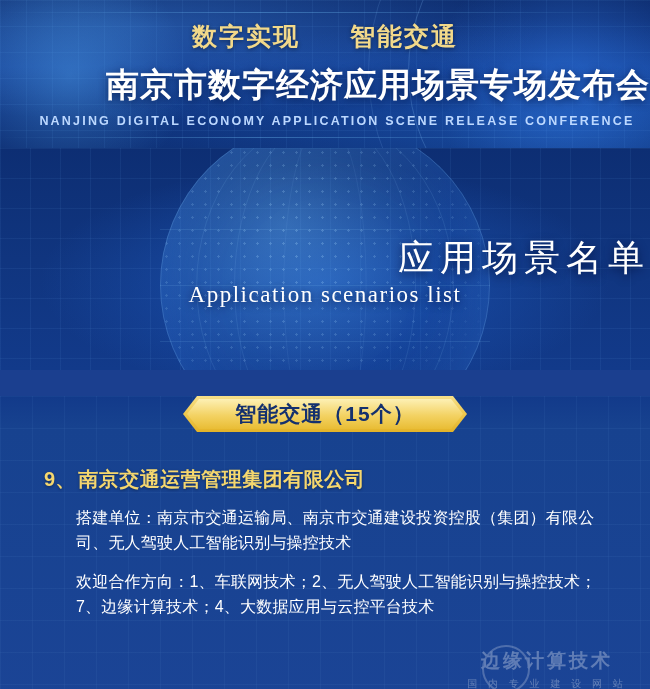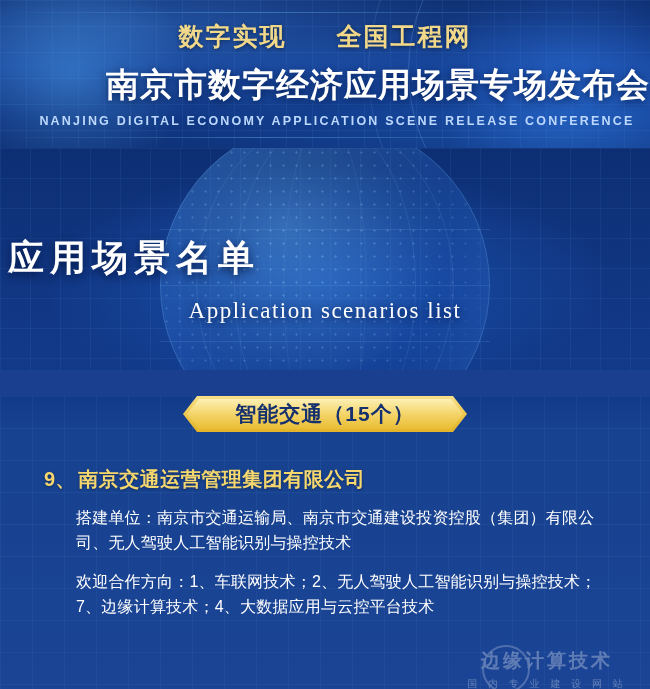--- a/index.html
+++ b/index.html
@@ -165,31 +165,31 @@
     background-size: 13px 13px;
     border-radius: 50%;
     -webkit-mask-image: radial-gradient(circle at 42% 38%, rgba(0,0,0,1) 0%, rgba(0,0,0,.55) 55%, rgba(0,0,0,0) 74%);
             mask-image: radial-gradient(circle at 42% 38%, rgba(0,0,0,1) 0%, rgba(0,0,0,.55) 55%, rgba(0,0,0,0) 74%);
     opacity: .75;
   }
   .scene-title {
     position: absolute;
     left: 8px; right: 0;
     top: 86px;
-    text-align: left;
+    text-align: right;
     color: #ffffff;
     font-size: 36px;
-    font-weight: bold;
+    font-weight: normal;
     letter-spacing: 6px;
     text-shadow: 0 3px 10px rgba(0,15,60,.85);
   }
   .scene-sub {
     position: absolute;
     left: 0; right: 0;
-    top: 150px;
+    top: 134px;
     text-align: center;
     color: #ffffff;
     font-size: 23px;
     letter-spacing: 1.5px;
     font-family: "Liberation Serif", serif;
     text-shadow: 0 2px 8px rgba(0,15,60,.8);
   }
 
   
   .body-wrap {
@@ -305,21 +305,21 @@
   <div class="header">
     <div class="hdr-grid"></div>
     <div class="hdr-glow-left"></div>
     <div class="hdr-glow-right"></div>
     <div class="hdr-arc"></div>
     <div class="hdr-arc two"></div>
     <div class="hdr-line" style="top:12px"></div>
     <div class="hdr-line" style="bottom:10px"></div>
 
     <div class="kicker">
-      <span class="k1">数字实现</span><span class="k2">全国工程网</span>
+      <span class="k1">数字实现</span><span class="k2">智能交通</span>
     </div>
     <div class="main-title">南京市数字经济应用场景专场发布会</div>
     <div class="sub-title">NANJING DIGITAL ECONOMY APPLICATION SCENE RELEASE CONFERENCE</div>
   </div>
 
   <div class="mid">
     <div class="mid-grid"></div>
     <div class="globe">
       <div class="meridian m1"></div>
       <div class="meridian m2"></div>

